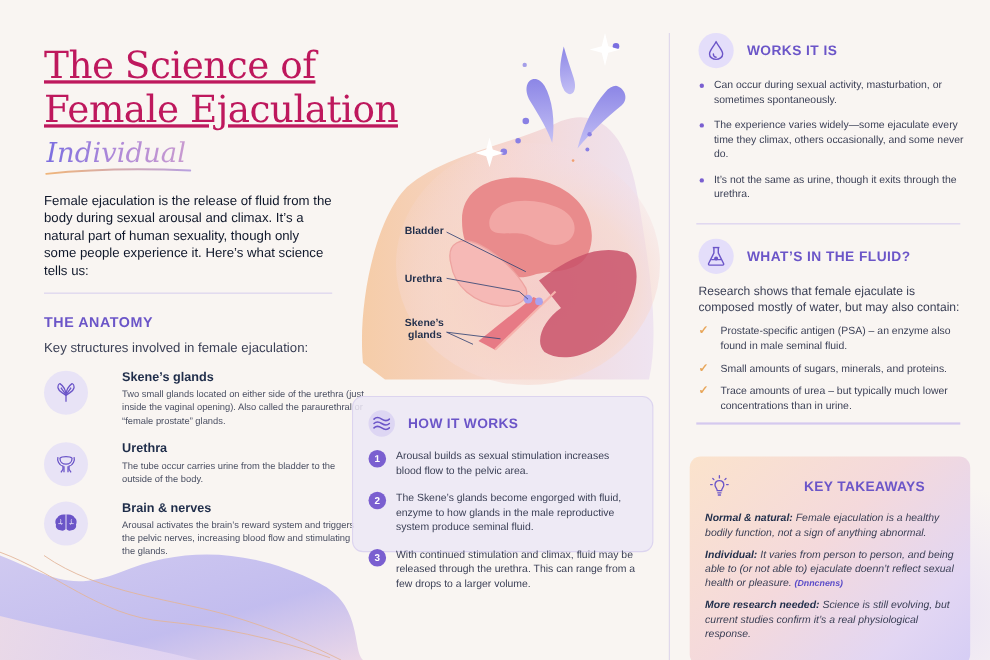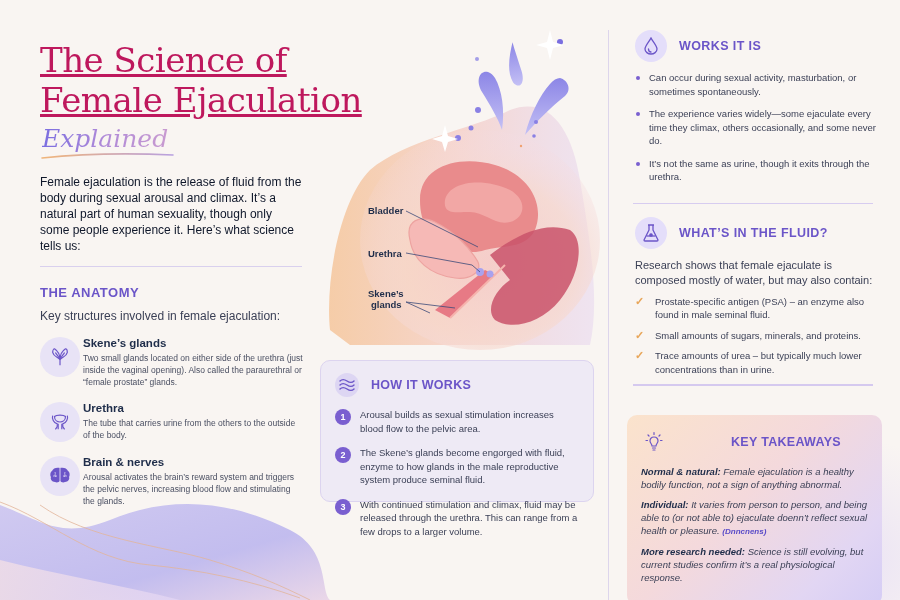--- a/index.html
+++ b/index.html
@@ -29,21 +29,21 @@
   .underline-stroke { display: block; width: 135px; height: 8px; margin-top: -2px; }
   .intro { font-size: 12px; line-height: 16px; color: #0f172a; margin-top: 14px; }
   .divider { height: 1px; background: #d9d0ee; margin: 12px 0 0 0; }
   .sec-title-left { font-weight: bold; font-size: 13px; color: #6b55c8; letter-spacing: 0.5px; margin-top: 18px; }
   .sec-sub { font-size: 12px; color: #3a3f55; margin-top: 9px; }
   .anat-item { display: flex; margin-top: 14px; }
   .anat-icon {
     width: 40px; height: 40px; border-radius: 50%; background: #e8e3f6;
     display: flex; align-items: center; justify-content: center; flex-shrink: 0; margin-top: 0px;
   }
-  .anat-text { margin-left: 3px; }
+  .anat-text { margin-left: 31px; }
   .anat-name { font-weight: bold; font-size: 11.5px; color: #1f2d4a; }
   .anat-desc { font-size: 8.5px; line-height: 12px; color: #4a4f62; margin-top: 3px; width: 220px; }
 
   
   .illus { position: absolute; left: 310px; top: 0; width: 300px; height: 355px; }
   .illus-label { position: absolute; font-size: 9.5px; font-weight: bold; color: #1f2d4a; line-height: 11px; }
   .how {
     position: absolute; left: 320px; top: 360px; width: 274px; height: 142px;
     background: rgba(236, 231, 246, 0.85); border: 1px solid #dcd4ef; border-radius: 10px;
     padding: 12px 14px;
@@ -114,21 +114,21 @@
   <path d="M0 560 C 60 575, 120 585, 180 600 L 0 600 Z" fill="url(#waveG2)" opacity="0.8"></path>
   <path d="M0 502 C 50 520, 90 560, 150 565 C 200 570, 250 580, 300 598" stroke="#e2b59a" stroke-width="0.8" fill="none"></path>
   <path d="M40 505 C 90 540, 160 545, 210 560 C 250 572, 280 585, 310 600" stroke="#e2b59a" stroke-width="0.8" fill="none"></path>
 </svg>
 
 <div class="left">
   <h1 class="title">
     <span>The Science of</span><br>
     <span>Female Ejaculation</span>
   </h1>
-  <div class="explained">Explained</div>
+  <div class="explained">Individual</div>
   <svg class="underline-stroke" viewBox="0 0 135 8">
     <defs>
         <linearGradient id="ul" x1="0" x2="1">
           <stop offset="0" stop-color="#f0b57a"></stop>
           <stop offset="1" stop-color="#b8a0e0"></stop>
         </linearGradient>
       </defs>
     <path d="M2 6 C 40 2, 90 1, 133 3" stroke="url(#ul)" stroke-width="1.6" fill="none" stroke-linecap="round"></path>
   </svg>
   <p class="intro">Female ejaculation is the release of fluid from the body during sexual arousal and climax. It’s a natural part of human sexuality, though only some people experience it. Here’s what science tells us:</p>
@@ -155,21 +155,21 @@
   <div class="anat-item">
     <div class="anat-icon">
       <svg width="22" height="22" viewBox="0 0 24 24" fill="none" stroke="#6b55c8" stroke-width="1.3" stroke-linejoin="round">
         <path d="M4 5 C 3 8, 5 13, 9 14 L 9 17 L 7 20 M 20 5 C 21 8, 19 13, 15 14 L 15 17 L 17 20"></path>
         <path d="M6 6 C 8 4, 16 4, 18 6 C 18 10, 15 12, 12 12 C 9 12, 6 10, 6 6 Z"></path>
         <path d="M10 14 V 20 M 14 14 V 20"></path>
       </svg>
     </div>
     <div class="anat-text">
       <div class="anat-name">Urethra</div>
-      <div class="anat-desc">The tube that carries urine from the others to the outside of the body.</div>
+      <div class="anat-desc">The tube occur carries urine from the bladder to the outside of the body.</div>
     </div>
   </div>
 
   <div class="anat-item">
     <div class="anat-icon">
       <svg width="24" height="24" viewBox="0 0 24 24">
         <path d="M12 4 C 9 3, 5 4, 4 7 C 2 8, 2 12, 3 13 C 2 15, 4 18, 7 18 C 9 19, 11 18, 12 17 C 13 18, 15 19, 17 18 C 20 18, 22 15, 21 13 C 22 12, 22 8, 20 7 C 19 4, 15 3, 12 4 Z" fill="#6b55c8"></path>
         <path d="M12 4 V 22" stroke="#e8e3f6" stroke-width="0.9"></path>
         <path d="M7 8 C 8 10, 6 11, 8 13 M 17 8 C 16 10, 18 11, 16 13 M 5 12 H 9 M 15 12 H 19" stroke="#e8e3f6" stroke-width="0.7" fill="none"></path>
       </svg>

